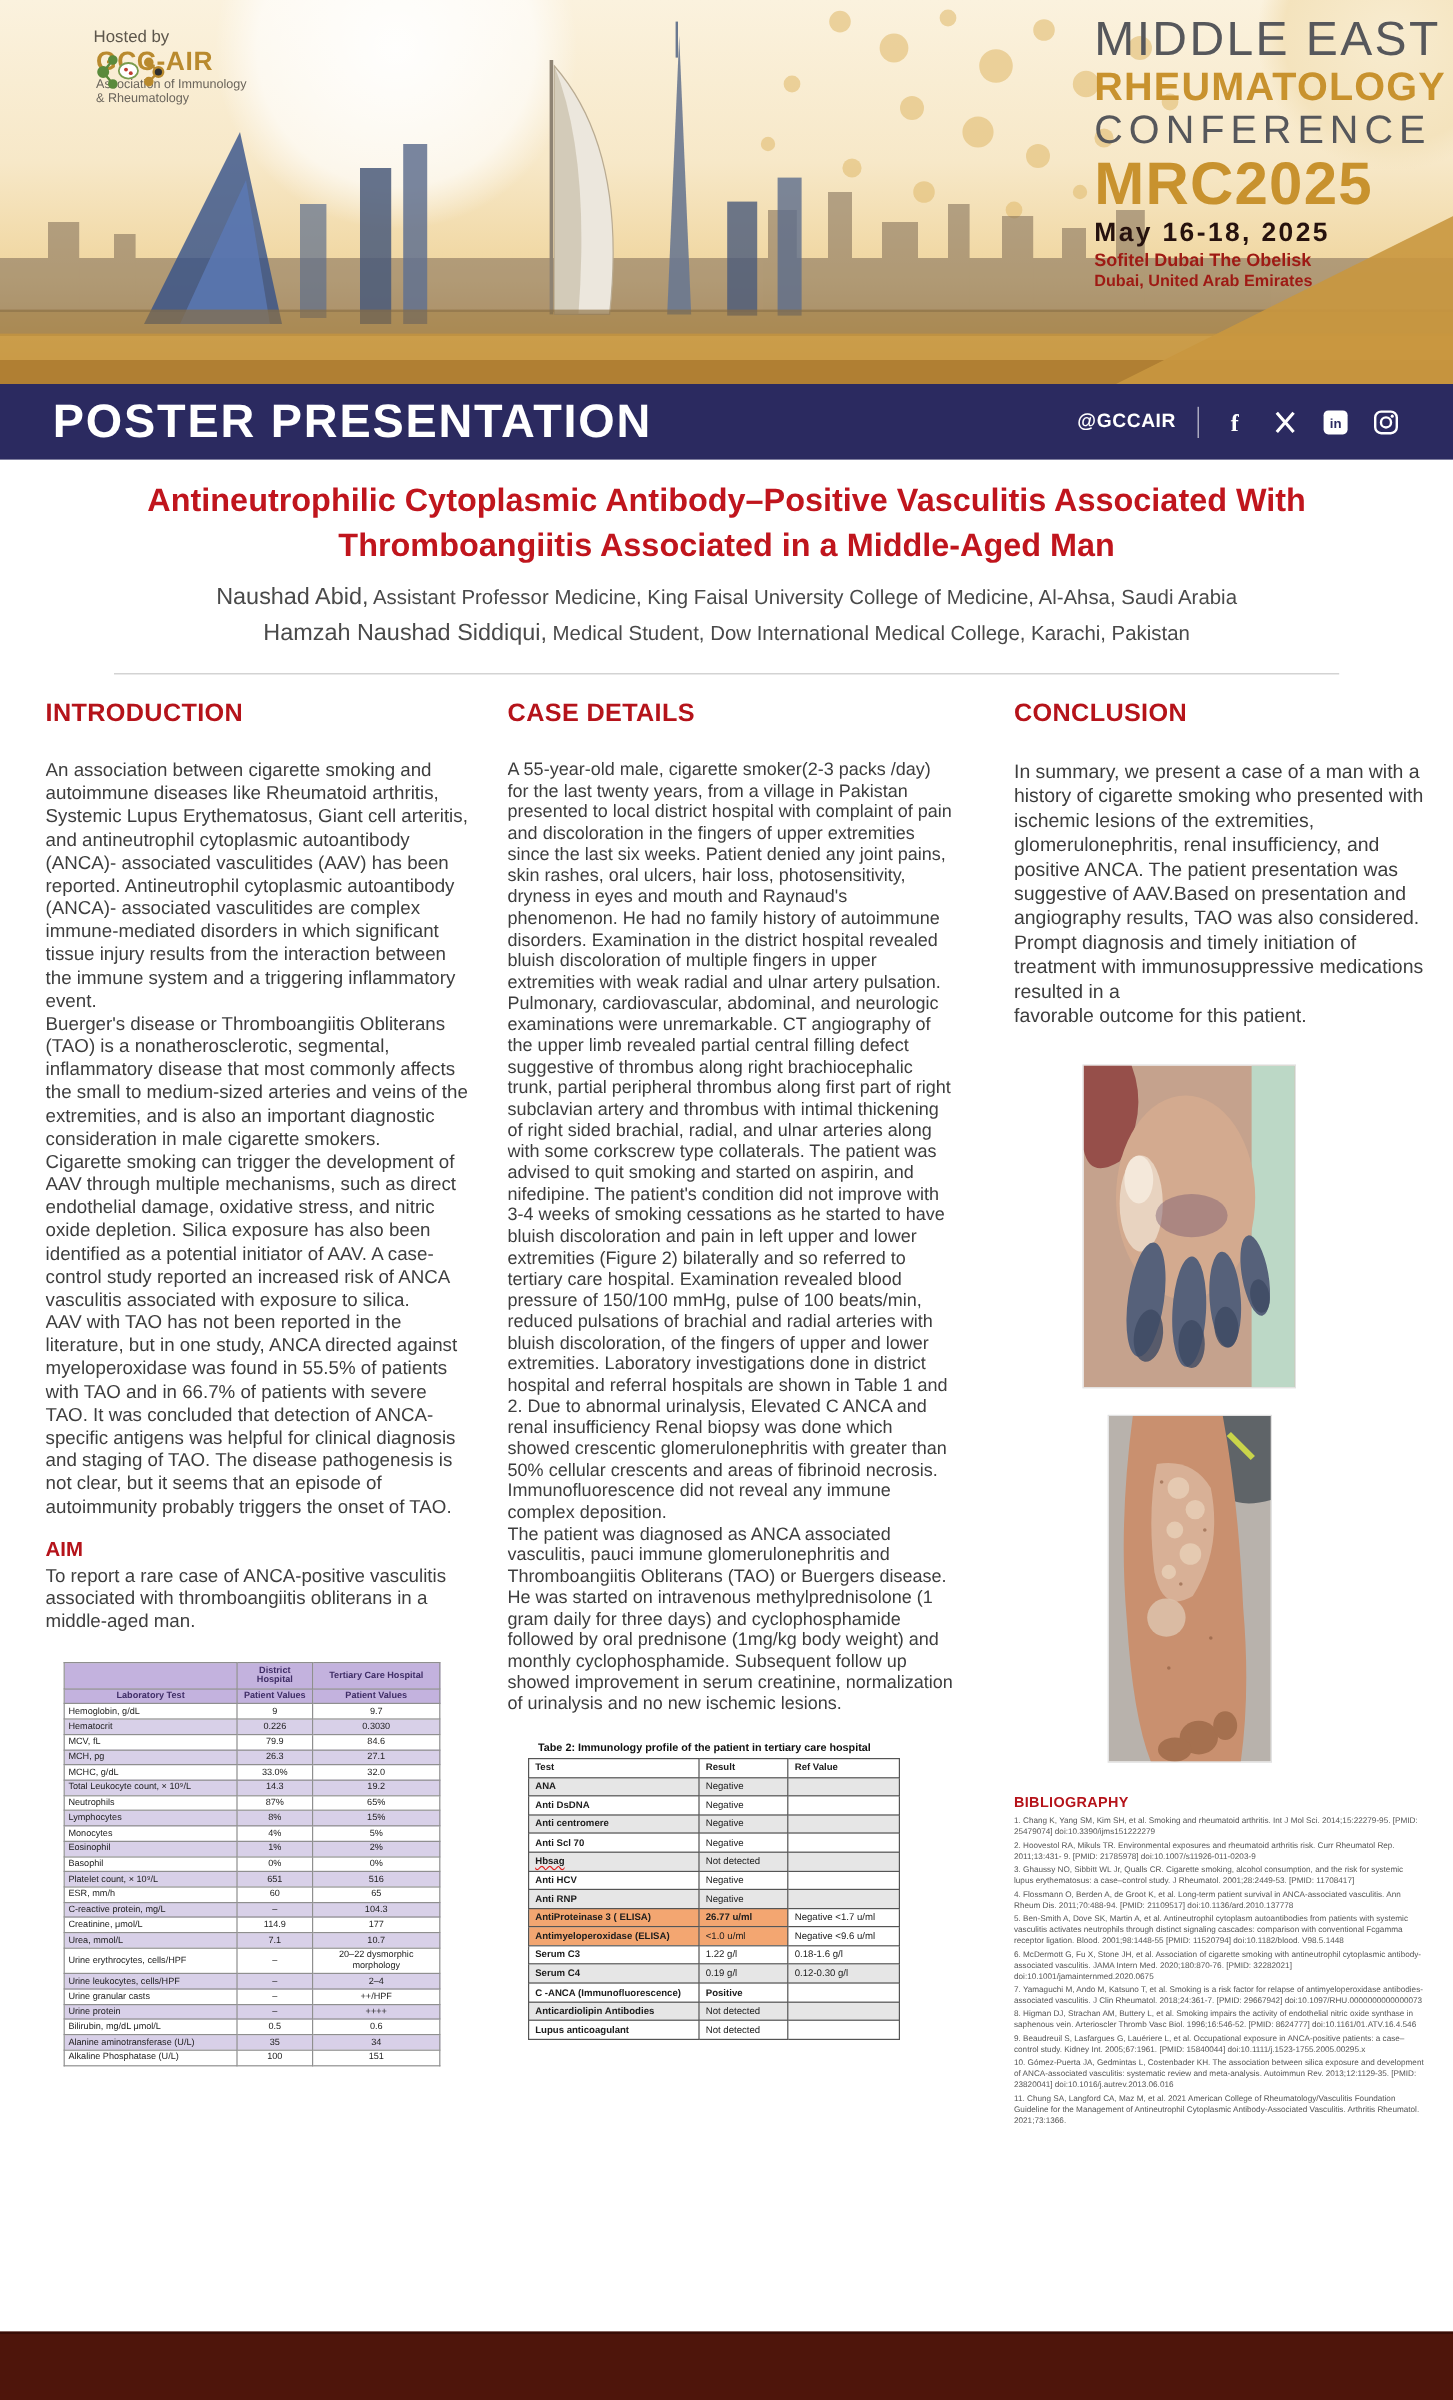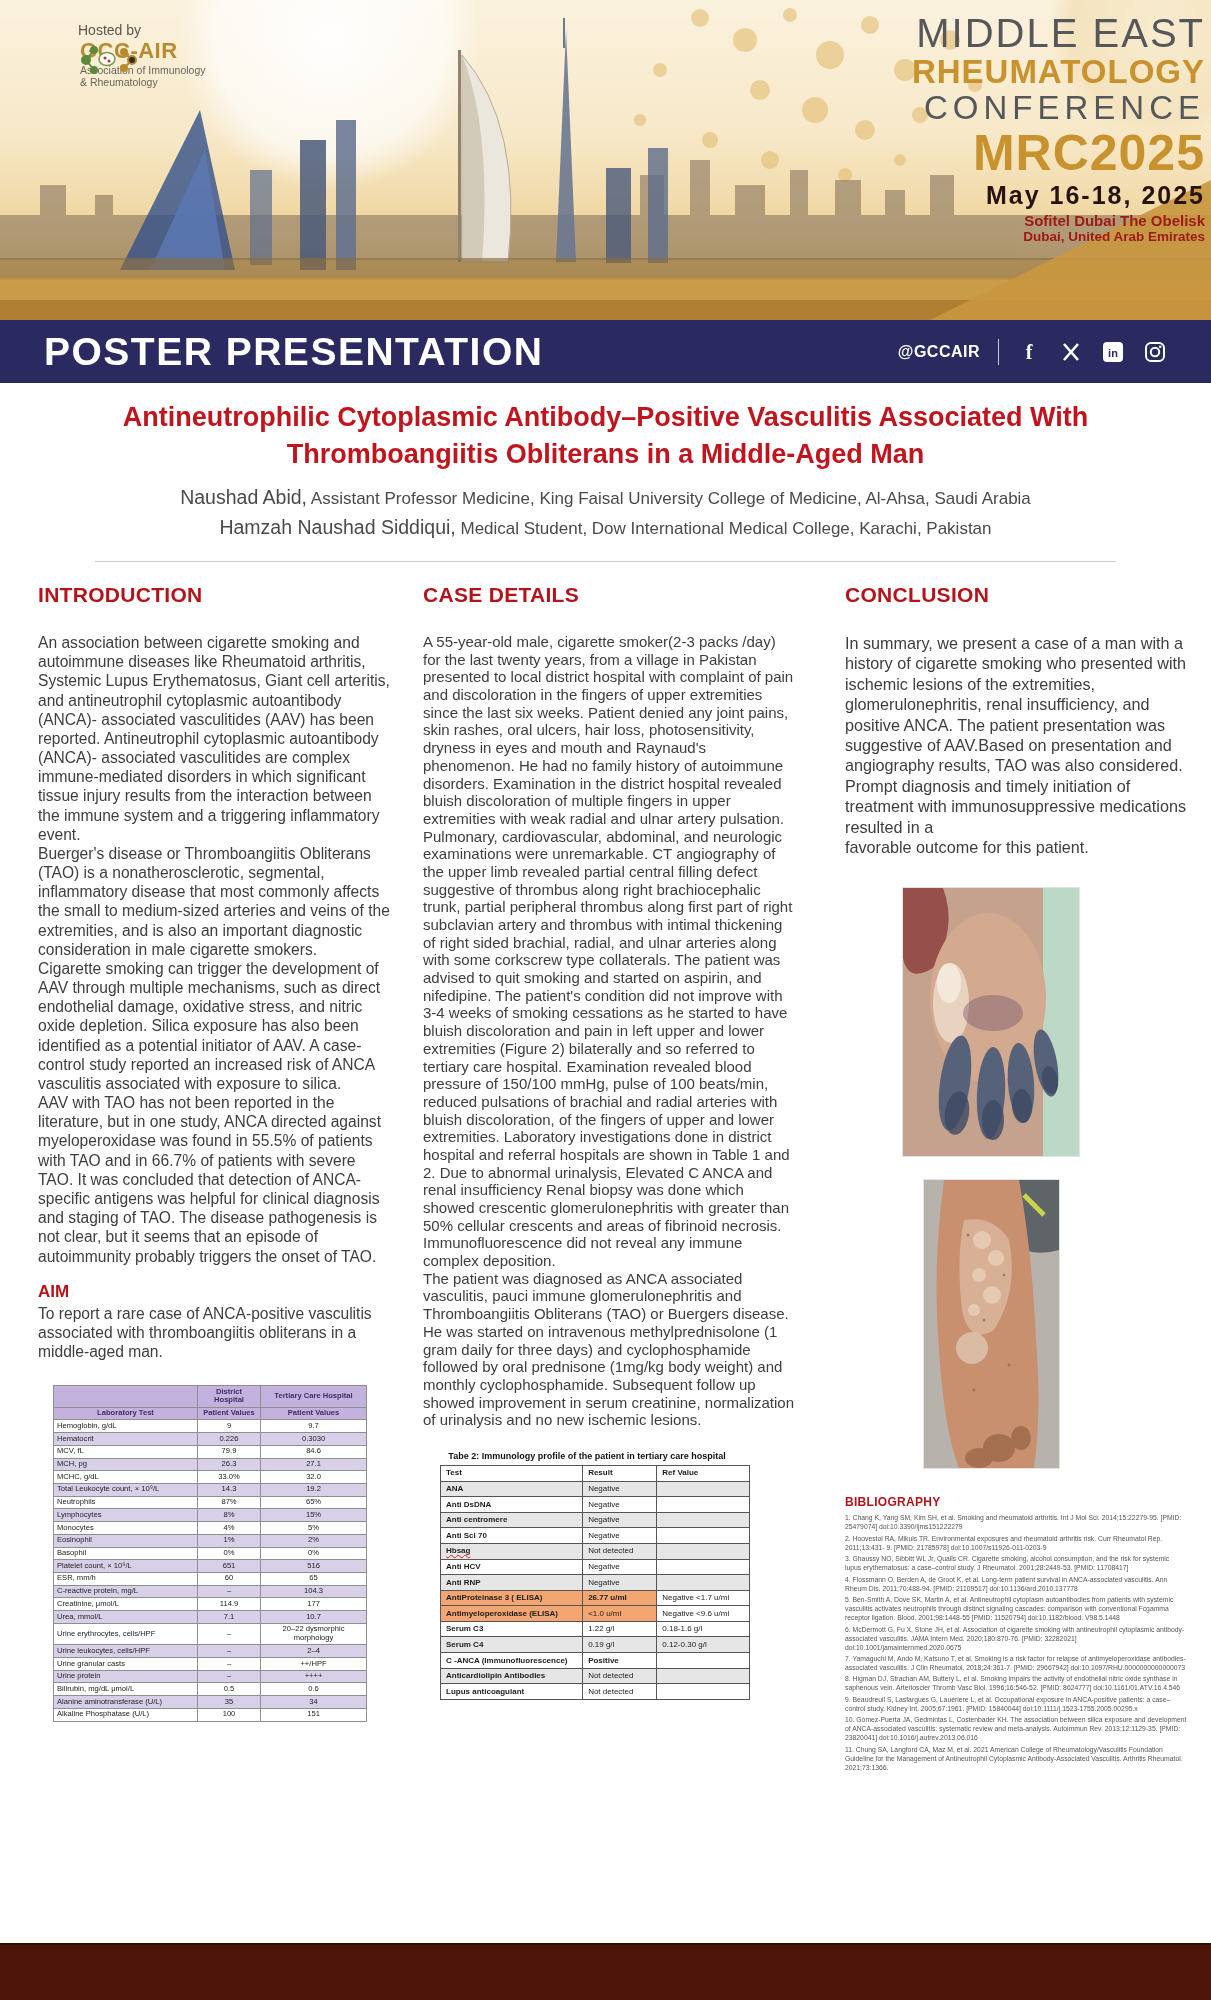--- a/index.html
+++ b/index.html
@@ -10,26 +10,26 @@
   .header{position:absolute;top:0;left:0;width:1211px;height:356px;overflow:hidden;
     background:
       radial-gradient(circle 210px at 330px 40px, rgba(255,255,255,.95) 0%, rgba(255,255,255,.65) 55%, rgba(255,255,255,0) 72%),
       radial-gradient(circle 150px at 1160px 30px, #f8ecd0 0%, #f4e3bd 60%, rgba(244,227,189,0) 75%),
       linear-gradient(180deg,#fbf2de 0%,#f7e8c8 38%,#efd49b 66%,#ddb066 86%,#c79043 100%); padding-left: 20px;}
   .header svg{position:absolute;top:0;left:0;}
   .hosted-by{position:absolute;top:22px;left:78px;font-size:14px;color:#5d564b;}
   .logo-row{position:absolute;top:40px;left:80px;display:flex;align-items:flex-start;gap:8px;}
   .logo-text .logo-name{font-size:22px;font-weight:bold;color:#b98a2e;letter-spacing:.5px;line-height:1;}
   .logo-text .logo-sub{font-size:10.5px;color:#6b655c;line-height:1.15;margin-top:2px;white-space:pre-line;}
-  .conf-block{position:absolute;top:12px;right:26px;text-align:right;}
+  .conf-block{position:absolute;top:12px;right:26px;}
   .conf-l1{font-size:40px;color:#56575b;letter-spacing:2px;line-height:1.05;}
   .conf-l2{font-size:33px;font-weight:bold;color:#c8922e;letter-spacing:1px;line-height:1.1;}
   .conf-l3{font-size:33px;color:#56575b;letter-spacing:5px;line-height:1.1;}
   .conf-l4{font-size:50px;font-weight:bold;color:#c8922e;letter-spacing:1px;line-height:1.05;}
-  .conf-dates{font-size:25px;font-weight:bold;color:#26120e;letter-spacing:2px;margin-top:2px;}
+  .conf-dates{font-size:22px;font-weight:bold;color:#26120e;letter-spacing:2px;margin-top:2px;}
   .conf-venue{font-size:15px;font-weight:bold;color:#9e1a14;margin-top:2px;}
   .conf-city{font-size:13.5px;font-weight:bold;color:#9e1a14;}
 
   
   .banner{position:absolute;top:320px;left:0;width:1211px;height:63px;background:#2b2a60;
           display:flex;align-items:center;justify-content:space-between;padding:0 44px;box-sizing:border-box;}
   .banner-title{color:#fff;font-size:39px;font-weight:bold;letter-spacing:1.5px;}
   .banner-right{display:flex;align-items:center;gap:18px;text-align:center;}
   .banner-handle{color:#fff;font-size:16px;font-weight:bold;letter-spacing:.5px;}
   .banner-sep{width:1px;height:26px;background:rgba(255,255,255,.75);}
@@ -220,21 +220,21 @@
             <rect x="2" y="2" width="18" height="18" rx="5" fill="none" stroke="#fff" stroke-width="2"></rect>
             <circle cx="11" cy="11" r="4.2" fill="none" stroke="#fff" stroke-width="2"></circle>
             <circle cx="16.2" cy="5.8" r="1.3" fill="#fff"></circle>
           </svg>
       </span>
     </div>
   </div>
 
   <div class="poster-title">
     <div>Antineutrophilic Cytoplasmic Antibody–Positive Vasculitis Associated With</div>
-    <div>Thromboangiitis Obliterans in a Middle-Aged Man</div>
+    <div>Thromboangiitis Associated in a Middle-Aged Man</div>
   </div>
   <div class="authors">
     <div><span class="author-name">Naushad Abid,</span><span class="author-aff"> Assistant Professor Medicine, King Faisal University College of Medicine, Al-Ahsa, Saudi Arabia</span></div>
     <div><span class="author-name">Hamzah Naushad Siddiqui,</span><span class="author-aff"> Medical Student, Dow International Medical College, Karachi, Pakistan</span></div>
   </div>
   <div class="rule"></div>
 
   <div class="col col1">
     <h2 class="sec">INTRODUCTION</h2>
     <div class="body-txt">

